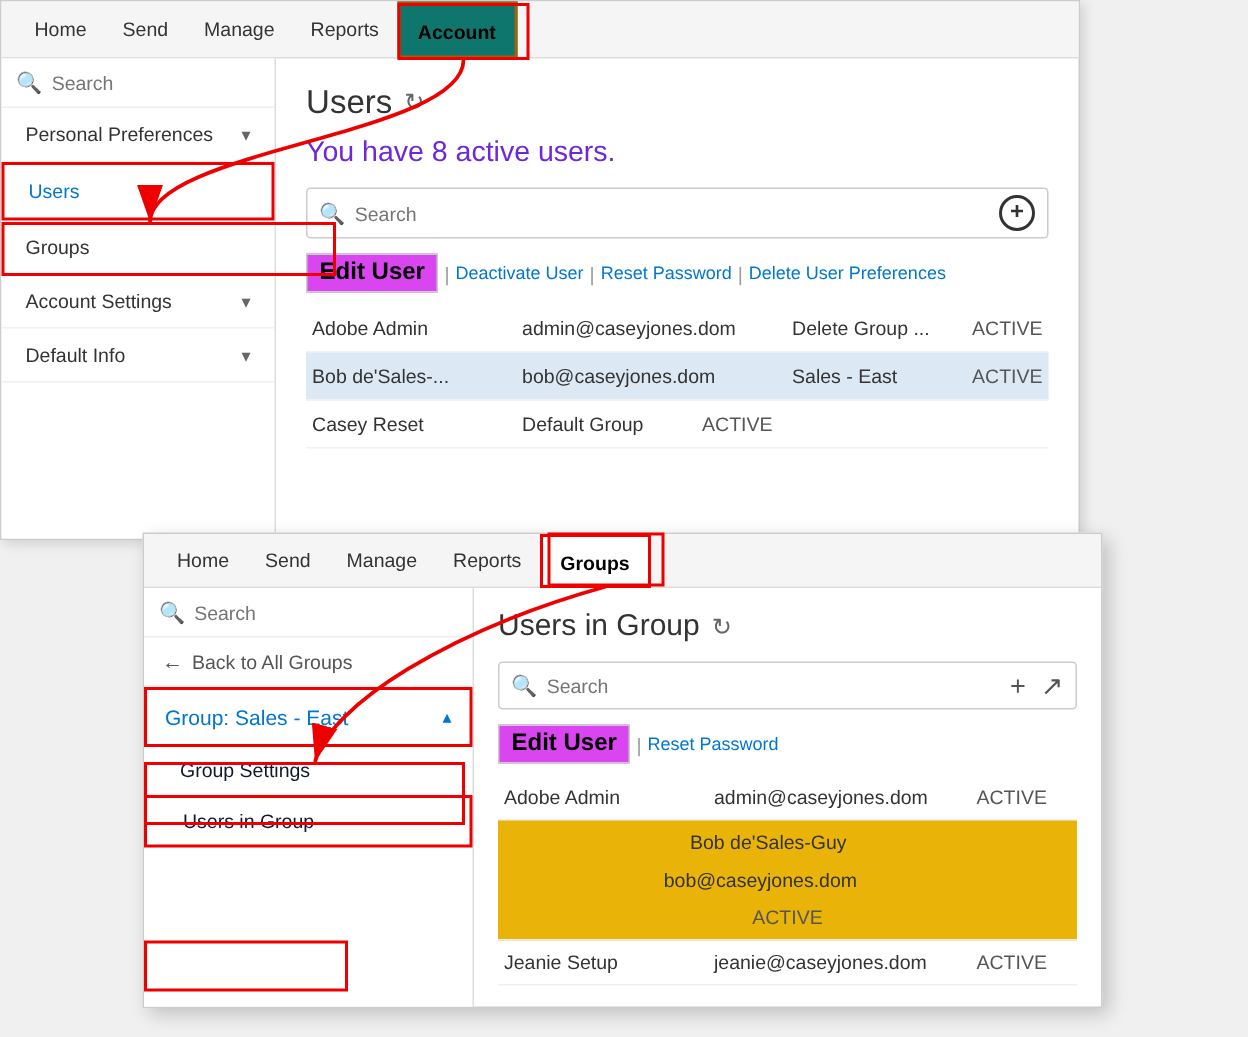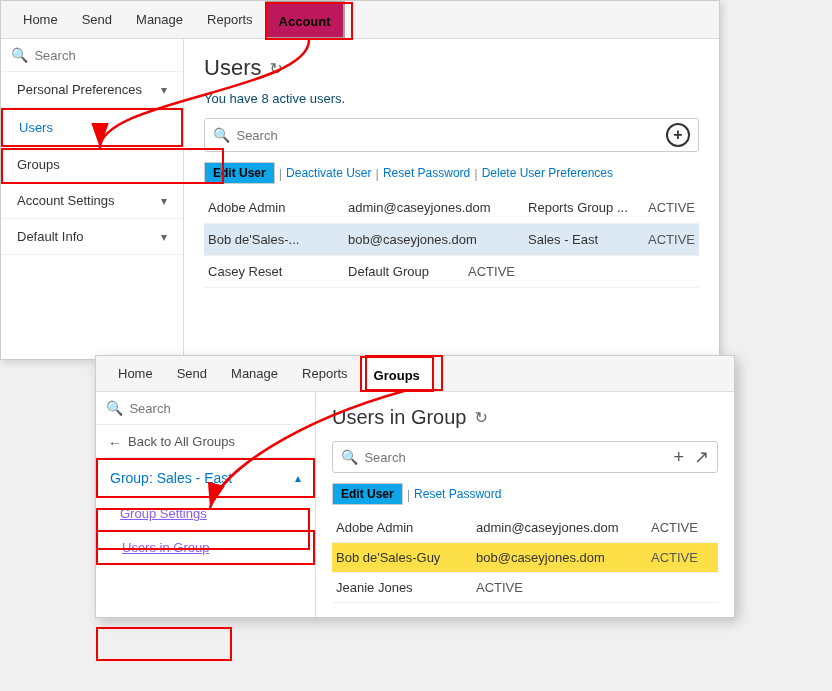--- a/index.html
+++ b/index.html
@@ -13,21 +13,21 @@
 
     .window1-nav {
       display: flex; align-items: center; background: #f5f5f5;
       border-bottom: 1px solid #ddd; height: 38px; padding: 0 10px;
     }
     .window1-nav .nav-item {
       padding: 0 12px; height: 38px; line-height: 38px;
       cursor: pointer; color: #333; font-size: 13px;
     }
     .window1-nav .nav-item.active {
-      border: 2px solid #a3a3a3; color: #000; font-weight: bold; background: #be185d;
+      border: 2px solid #a16207; color: #000; font-weight: bold; background: #0f766e;
     }
 
     .window1-body { display: flex; }
 
     
     .sidebar {
       width: 225px; border-right: 1px solid #ddd; min-height: 320px;
       background: #fff;
     }
     .sidebar-search {
@@ -50,21 +50,21 @@
     }
     .sidebar-item .chevron { color: #666; font-size: 12px; }
 
     
     .main-content { flex: 1; padding: 16px 20px; }
     .main-title {
       font-size: 22px; font-weight: normal; color: #333; margin-bottom: 10px;
       display: flex; align-items: center; gap: 8px;
     }
     .refresh-icon { font-size: 16px; color: #666; cursor: pointer; }
-    .active-users-text { color: #0c4a6e; font-size: 13px; margin-bottom: 12px; }
+    .active-users-text { color: #6d28d9; font-size: 19px; margin-bottom: 12px; }
 
     .content-search-bar {
       display: flex; align-items: center; border: 1px solid #ccc;
       border-radius: 3px; padding: 4px 8px; margin-bottom: 10px;
       gap: 6px;
     }
     .content-search-bar input {
       border: none; outline: none; font-size: 13px; flex: 1;
     }
     .add-btn {
@@ -72,22 +72,22 @@
       display: flex; align-items: center; justify-content: center;
       cursor: pointer; font-size: 16px; color: #333; font-weight: bold;
       margin-left: auto;
     }
 
     .action-bar {
       display: flex; align-items: center; gap: 0; margin-bottom: 8px;
       font-size: 13px;
     }
     .action-btn-yellow {
-      background: #0ea5e9; border: 1px solid #ccc; padding: 3px 8px;
-      cursor: pointer; font-size: 12px; font-weight: bold;
+      background: #d946ef; border: 1px solid #ccc; padding: 3px 8px;
+      cursor: pointer; font-size: 16px; font-weight: bold;
     }
     .action-separator { color: #999; margin: 0 4px; }
     .action-link { color: #0077cc; cursor: pointer; font-size: 12px; }
 
     
     .user-row {
       display: flex; align-items: center; padding: 8px 4px;
       border-bottom: 1px solid #f0f0f0; gap: 10px;
     }
     .user-row.highlighted { background: #dde8f5; }
@@ -138,22 +138,22 @@
 
     .group-header {
       display: flex; align-items: center; justify-content: space-between;
       padding: 10px 12px; background: #fff;
       border: 2px solid #e00; color: #0077cc; font-size: 14px;
       cursor: pointer;
     }
     .group-header .chevron-up { font-size: 12px; color: #0077cc; }
 
     .sidebar2-sub-item {
-      padding: 8px 24px; color: #8b5cf6; font-size: 13px;
-      cursor: pointer; border-bottom: 1px solid #f5f5f5; text-decoration: underline;
+      padding: 8px 24px; color: #0f172a; font-size: 13px;
+      cursor: pointer; border-bottom: 1px solid #f5f5f5;
     }
     .sidebar2-sub-item.active-sub {
       border: 2px solid #e00;
     }
 
     
     .main-content2 { flex: 1; padding: 14px 16px; }
     .main-title2 {
       font-size: 20px; font-weight: normal; color: #333; margin-bottom: 12px;
       display: flex; align-items: center; gap: 8px;
@@ -169,21 +169,21 @@
     .icon-btn { cursor: pointer; color: #555; font-size: 18px; margin-left: 4px; }
 
     .action-bar2 {
       display: flex; align-items: center; margin-bottom: 8px; font-size: 13px;
     }
 
     .user-row2 {
       display: flex; align-items: center; padding: 7px 4px;
       border-bottom: 1px solid #f0f0f0; gap: 10px;
     }
-    .user-row2.highlighted2 { background: #fde047; }
+    .user-row2.highlighted2 { background: #eab308; flex-direction: column; }
     .user-name2 { width: 130px; color: #333; font-size: 13px; }
     .user-email2 { width: 165px; color: #333; font-size: 13px; }
     .user-status2 { color: #555; font-size: 13px; }
 
     
     .red-box {
       position: absolute; border: 2px solid #e00;
       pointer-events: none; z-index: 30;
     }
 
@@ -251,21 +251,21 @@
         <span class="action-link">Deactivate User</span>
         <span class="action-separator">|</span>
         <span class="action-link">Reset Password</span>
         <span class="action-separator">|</span>
         <span class="action-link">Delete User Preferences</span>
       </div>
 
       <div class="user-row">
         <span class="user-name">Adobe Admin</span>
         <span class="user-email">admin@caseyjones.dom</span>
-        <span class="user-group">Reports Group ...</span>
+        <span class="user-group">Delete Group ...</span>
         <span class="user-status">ACTIVE</span>
       </div>
       <div class="user-row highlighted">
         <span class="user-name">Bob de'Sales-...</span>
         <span class="user-email">bob@caseyjones.dom</span>
         <span class="user-group">Sales - East</span>
         <span class="user-status">ACTIVE</span>
       </div>
       <div class="user-row">
         <span class="user-name">Casey Reset</span>
@@ -326,21 +326,22 @@
         <span class="user-name2">Adobe Admin</span>
         <span class="user-email2">admin@caseyjones.dom</span>
         <span class="user-status2">ACTIVE</span>
       </div>
       <div class="user-row2 highlighted2">
         <span class="user-name2">Bob de'Sales-Guy</span>
         <span class="user-email2">bob@caseyjones.dom</span>
         <span class="user-status2">ACTIVE</span>
       </div>
       <div class="user-row2">
-        <span class="user-name2">Jeanie Jones</span>
+        <span class="user-name2">Jeanie Setup</span>
+        <span class="user-email2">jeanie@caseyjones.dom</span>
         <span class="user-status2">ACTIVE</span>
       </div>
     </div>
   </div>
 </div>
 
 <div class="red-box" style="top:2px; left:265px; width:88px; height:38px;"></div>
 
 <div class="red-box" style="top:148px; left:1px; width:223px; height:36px;"></div>
 

